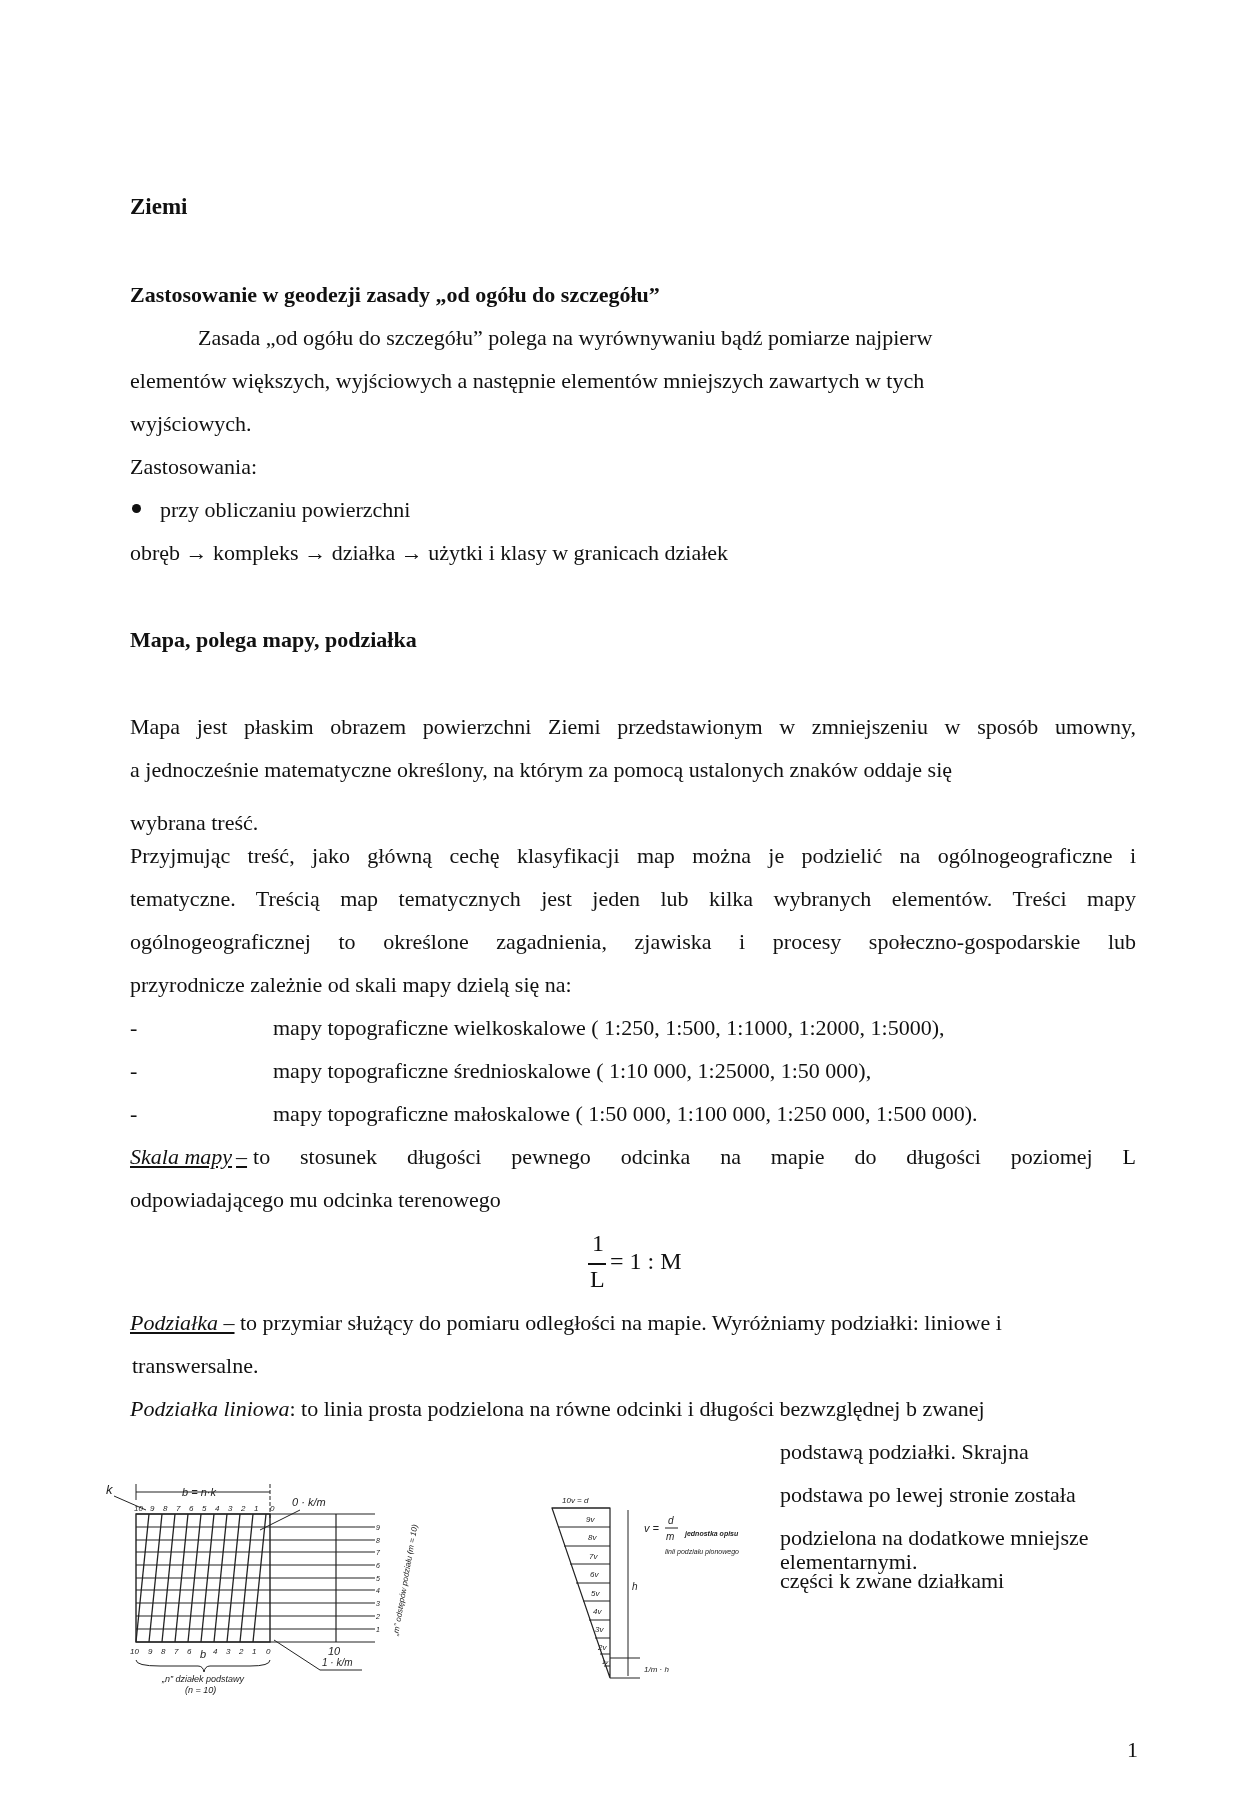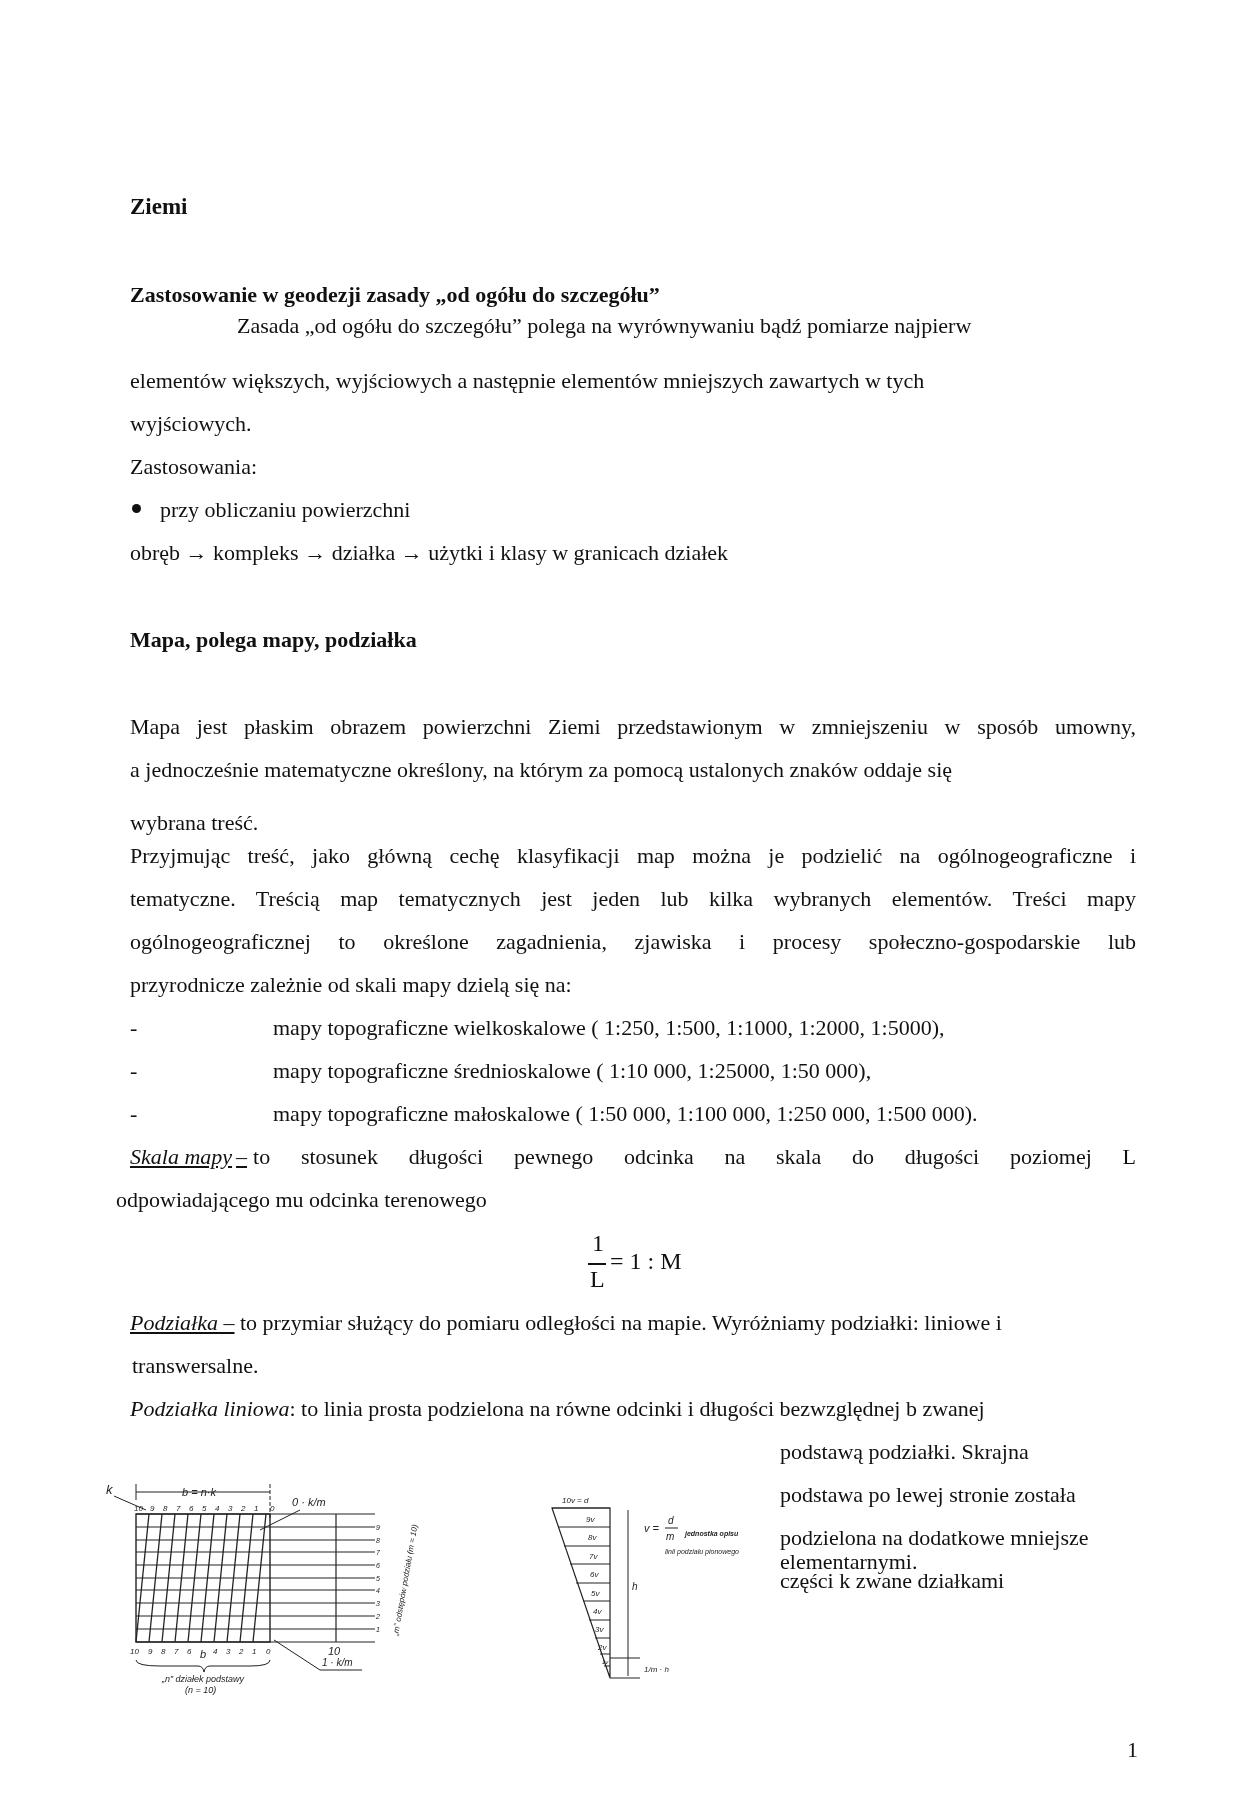--- a/index.html
+++ b/index.html
@@ -17,21 +17,21 @@
   .frac .den { position: absolute; left: 2px; top: 36px; }
   .frac .rhs { position: absolute; left: 22px; top: 18px; }
   svg text { font-family: "Liberation Sans", sans-serif; font-style: italic; fill: #222; }
 </style>
 </head>
 <body>
 
 <div class="abs t b" style="left:130px; top:194px; font-size:23px;">Ziemi</div>
 
 <div class="abs t b" style="left:130px; top:282px;">Zastosowanie w geodezji zasady „od ogółu do szczegółu”</div>
-<div class="abs t" style="left:198px; top:313px;margin-left:39px;">Zasada „od ogółu do szczegółu” polega na wyrównywaniu bądź pomiarze najpierw</div>
+<div class="abs t" style="left:198px; top:325px;">Zasada „od ogółu do szczegółu” polega na wyrównywaniu bądź pomiarze najpierw</div>
 <div class="abs t" style="left:130px; top:368px;">elementów większych, wyjściowych a następnie elementów mniejszych zawartych w tych</div>
 <div class="abs t" style="left:130px; top:411px;">wyjściowych.</div>
 <div class="abs t" style="left:130px; top:454px;text-align:center;">Zastosowania:</div>
 <div class="abs" style="left:132px; top:504px; width:9px; height:9px; border-radius:50%; background:#111;"></div>
 <div class="abs t" style="left:160px; top:497px;">przy obliczaniu powierzchni</div>
 <div class="abs t" style="left:130px; top:540px;">obręb → kompleks → działka → użytki i klasy w granicach działek</div>
 
 <div class="abs t b" style="left:130px; top:627px;">Mapa, polega mapy, podziałka</div>
 
 <div class="abs t just" style="left:130px; top:714px;">Mapa jest płaskim obrazem powierzchni Ziemi przedstawionym w zmniejszeniu w sposób umowny,</div>
@@ -45,23 +45,23 @@
 <div class="abs t" style="left:130px; top:1015px;">-</div>
 <div class="abs t" style="left:273px; top:1015px;">mapy topograficzne wielkoskalowe ( 1:250, 1:500, 1:1000, 1:2000, 1:5000),</div>
 <div class="abs t" style="left:130px; top:1058px;">-</div>
 <div class="abs t" style="left:273px; top:1058px;">mapy topograficzne średnioskalowe ( 1:10 000, 1:25000, 1:50 000),</div>
 <div class="abs t" style="left:130px; top:1101px;">-</div>
 <div class="abs t" style="left:273px; top:1101px;">mapy topograficzne małoskalowe ( 1:50 000, 1:100 000, 1:250 000, 1:500 000).</div>
 
 <div class="abs t just" style="left:130px; top:1144px; display:flex; text-align-last:auto;">
   <span class="i u">Skala mapy </span>
     <span class="u" style="margin-left:4px;">–</span>
-    <span style="flex:1; text-align:justify; text-align-last:justify; margin-left:6px;"> to stosunek długości pewnego odcinka na skala do długości poziomej L</span>
-</div>
-<div class="abs t" style="left:116px; top:1187px;">odpowiadającego mu odcinka terenowego</div>
+    <span style="flex:1; text-align:justify; text-align-last:justify; margin-left:6px;"> to stosunek długości pewnego odcinka na mapie do długości poziomej L</span>
+</div>
+<div class="abs t" style="left:130px; top:1187px;">odpowiadającego mu odcinka terenowego</div>
 
 <div class="frac">
   <span class="num">1</span>
   <span class="bar"></span>
   <span class="den">L</span>
   <span class="rhs">= 1 : M</span>
 </div>
 
 <div class="abs t" style="left:130px; top:1310px;">
   <span class="i u">Podziałka –</span><span> to przymiar służący do pomiaru odległości na mapie. Wyróżniamy podziałki: liniowe i</span>

